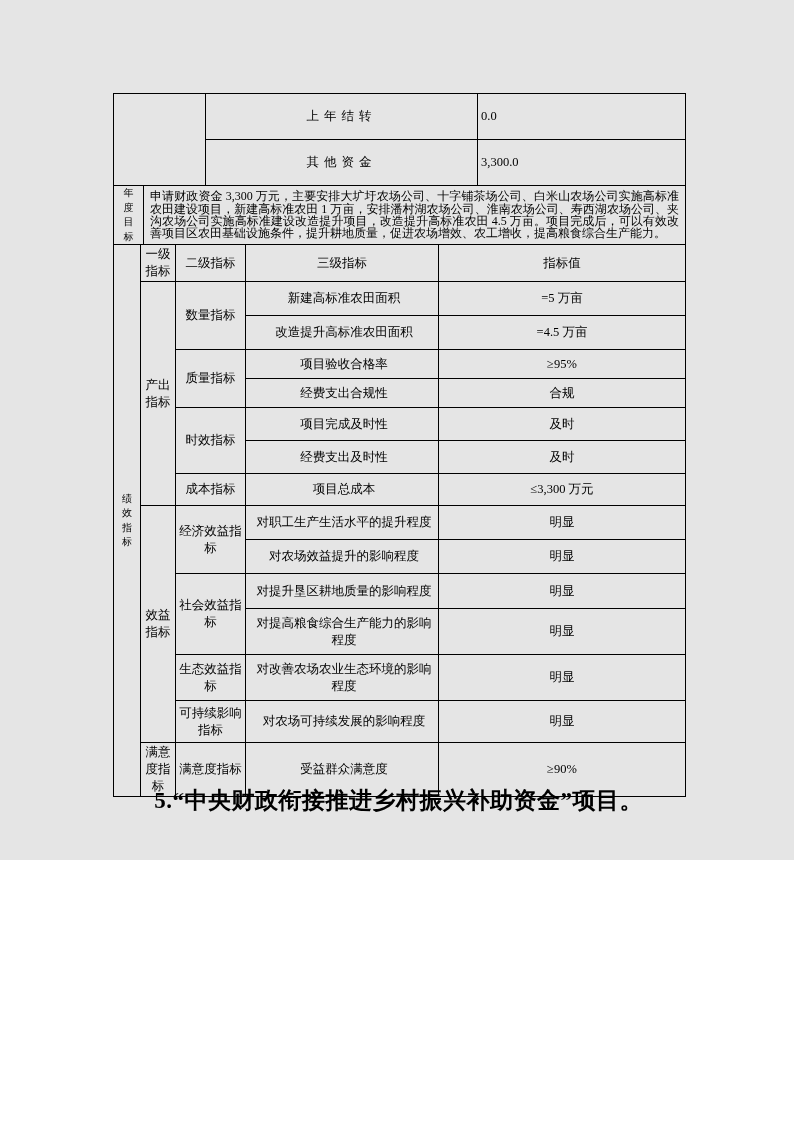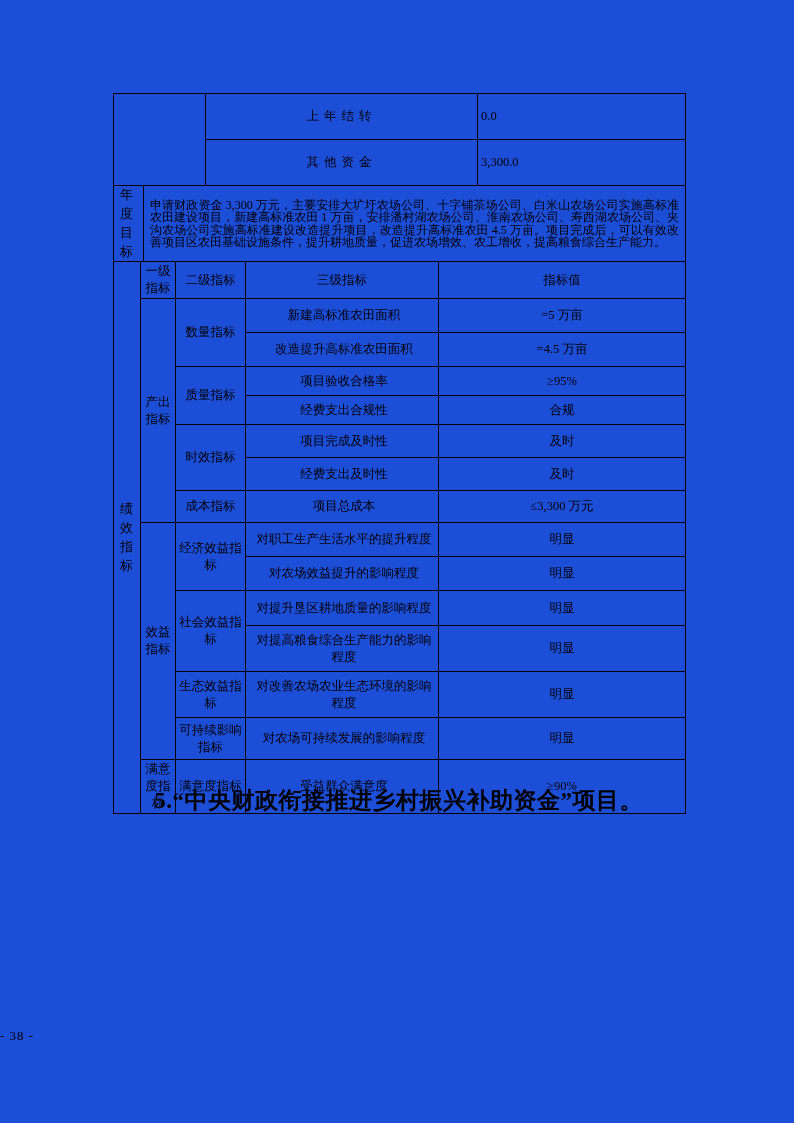--- a/index.html
+++ b/index.html
@@ -1,19 +1,19 @@
 <!DOCTYPE html>
 <html><head>
 <meta charset="utf-8">
 <style>
   html,body{margin:0;padding:0;background:#ffffff;}
   .page{
     position:relative;
-    width:794px;height:1123px;
-    background:#1d4ed8;
+    width:794px;height:860px;
+    background:#e5e5e5;
     color:#000;
     font-family:"Liberation Serif", serif;
     overflow:hidden;
   }
   .tbl-wrap{position:absolute;left:113px;top:93px;width:572px;}
   table{border-collapse:collapse;table-layout:fixed;width:572px;}
   table+table{margin-top:-1px;}
   td{
     border:1px solid #000;
     font-size:12.5px;
@@ -26,22 +26,22 @@
   .top-table tr{height:46px;}
   .top-table .lbl{text-align:center;letter-spacing:5px;}
   .top-table .num{text-align:left;padding-right:7px;letter-spacing:0;}
   
   .goal-table .goal-text{
     font-size:12px;line-height:1.04;text-align:justify;
     padding:3px 6px;letter-spacing:0;
   }
   
   .vcell{
-    text-align:left;padding:0 6px;line-height:1.45;
-    font-size:13px;word-break:break-all;
+    text-align:center;padding:0 6px;line-height:1.45;
+    font-size:10px;word-break:break-all;
   }
   
   .c{text-align:center;padding:1px 3px;}
   .l{text-align:center;padding:1px 4px 1px 8px;line-height:1.35;}
   .hd{text-align:center;}
   
   .sec-heading{
     position:absolute;left:100px;right:97px;top:786px;
     text-align:center;font-weight:bold;font-size:23px;
     letter-spacing:0.5px;line-height:30px;

